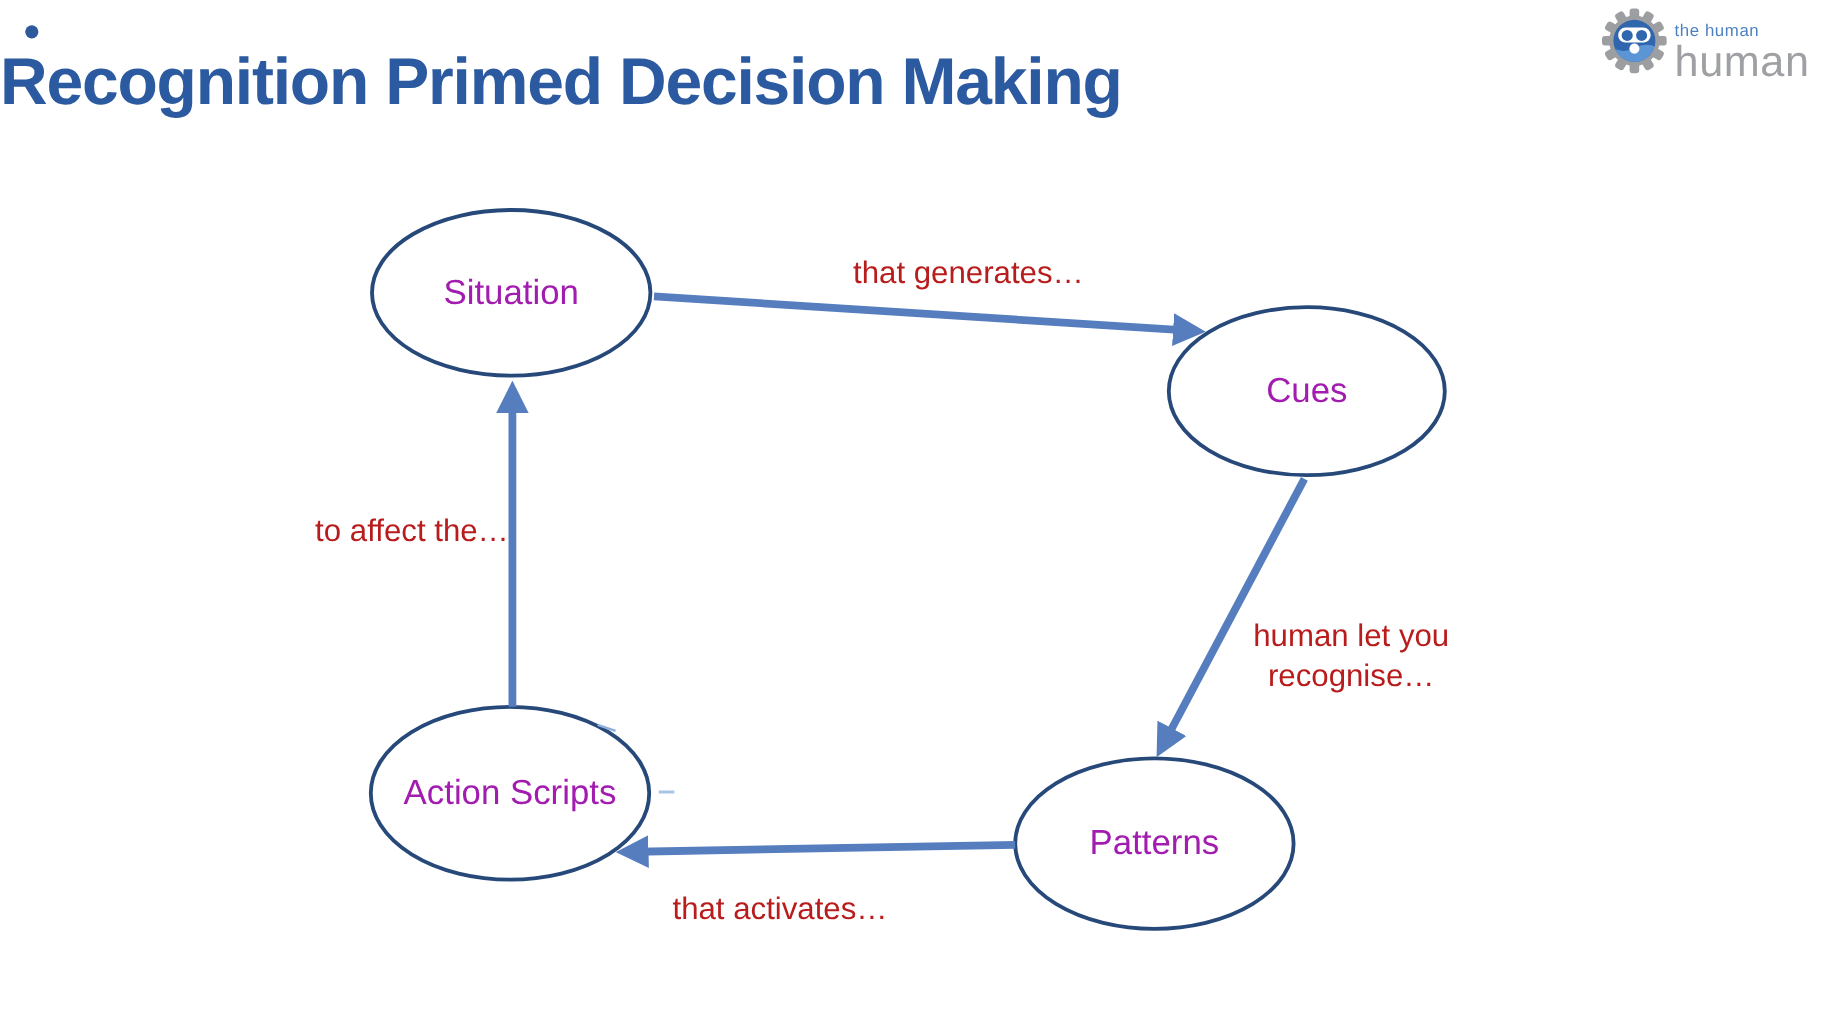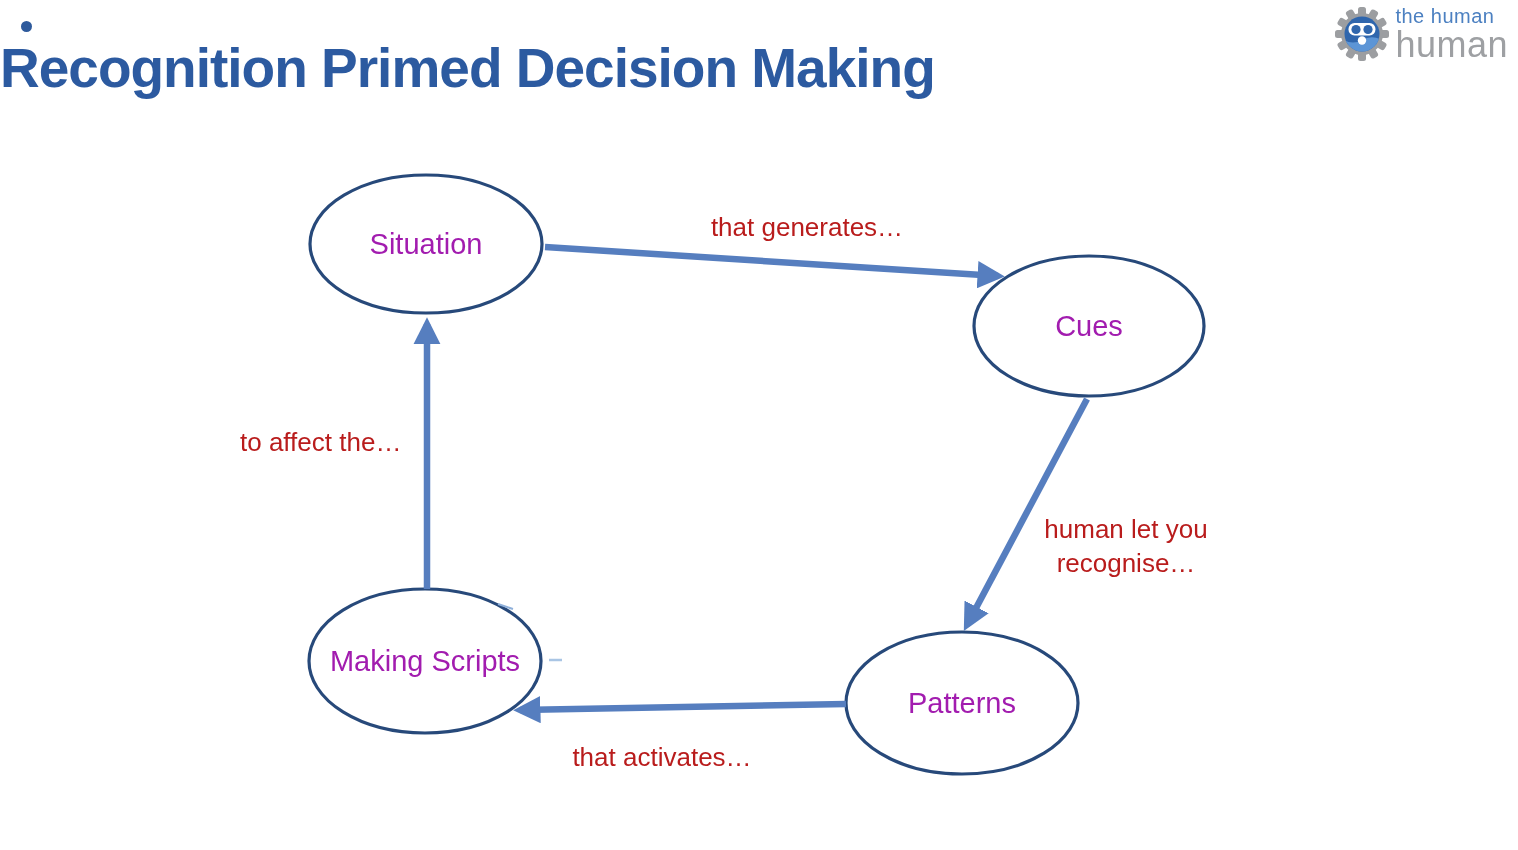--- a/index.html
+++ b/index.html
@@ -44,24 +44,24 @@
     right: 10px;
     top: 6px;
     display: flex;
     align-items: flex-start;
   }
   .logo-text {
     margin-left: 6px;
     line-height: 1;
   }
   .logo-line1 {
-    font-size: 20px;
+    font-size: 14px;
     color: #4c80c1;
     letter-spacing: 0.5px;
-    margin-top: 0;
+    margin-top: 12px;
   }
   .logo-line2 {
     font-size: 36px;
     color: #9ea0a3;
     letter-spacing: 0.5px;
     margin-top: 1px;
   }
   .diagram-canvas {
     position: absolute;
     left: 0;
@@ -76,21 +76,21 @@
     color: #a21caf;
     text-align: center;
   }
   .edge-label {
     position: absolute;
     font-size: 26px;
     color: #b91c1c;
     line-height: 34px;
   }
   .edge-label.center { text-align: center; }
-  .edge-label.right { text-align: left; }
+  .edge-label.right { text-align: right; }
 </style>
 </head>
 <body>
 
 <div class="slide">
 
   <span class="bullet"></span>
 
   <h1 class="title">Recognition Primed Decision Making</h1>
 
@@ -148,23 +148,23 @@
     <line x1="846" y1="704" x2="520" y2="710" stroke="#567ebf" stroke-width="6.5" marker-end="url(#arrowhead)"></line>
     <line x1="427" y1="589" x2="427" y2="324" stroke="#567ebf" stroke-width="6.5" marker-end="url(#arrowhead)"></line>
 
     <line x1="549" y1="660" x2="562" y2="660" stroke="#a9c5e4" stroke-width="2.5"></line>
     <line x1="498" y1="604" x2="513" y2="609" stroke="#8fb0da" stroke-width="2"></line>
   </svg>
 
   <div class="node-label" style="left:310px; top:175px; width:232px; height:138px;">Situation</div>
   <div class="node-label" style="left:974px; top:256px; width:230px; height:140px;">Cues</div>
   <div class="node-label" style="left:846px; top:632px; width:232px; height:142px;">Patterns</div>
-  <div class="node-label" style="left:309px; top:589px; width:232px; height:144px;">Making Scripts</div>
+  <div class="node-label" style="left:309px; top:589px; width:232px; height:144px;">Action Scripts</div>
 
   <div class="edge-label center" style="left:640px; top:210px; width:334px;">that generates…</div>
   <div class="edge-label center" style="left:1010px; top:512px; width:232px;">
     <div>human let you</div>
     <div>recognise…</div>
   </div>
-  <div class="edge-label center" style="left:540px; top:740px; width:244px;">that activates…</div>
+  <div class="edge-label center" style="left:528px; top:740px; width:244px;">that activates…</div>
   <div class="edge-label right" style="left:240px; top:425px; width:184px;">to affect the…</div>
 
 </div>
 
 </body></html>

